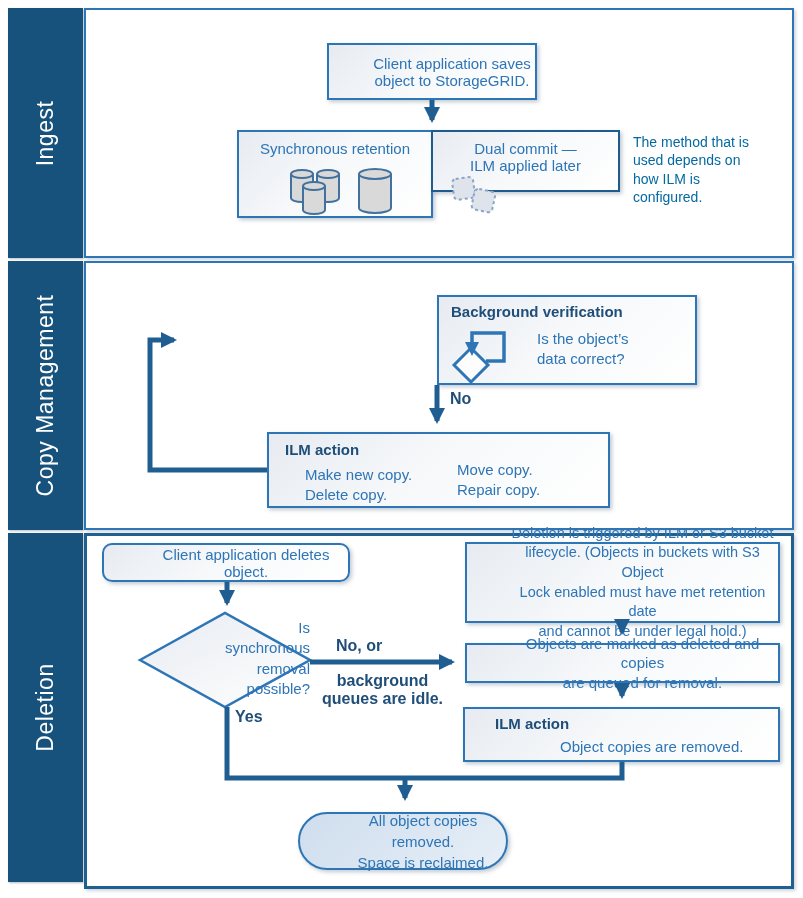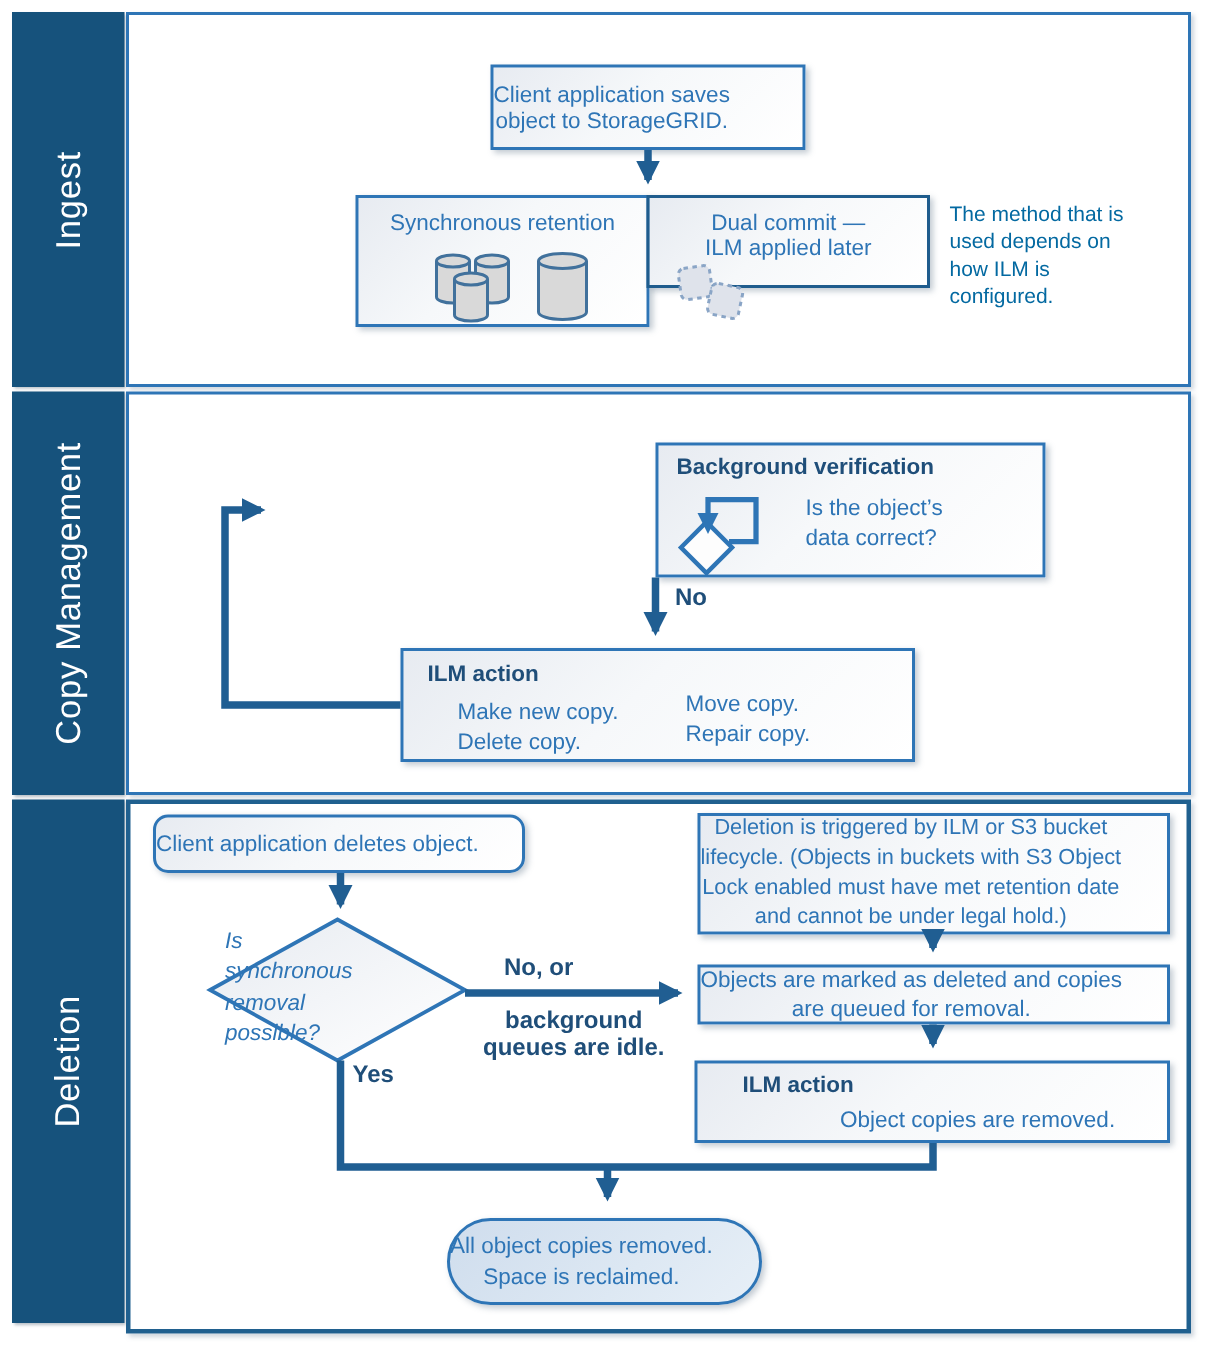--- a/index.html
+++ b/index.html
@@ -25,21 +25,21 @@
   .lane.thick { border-width:3px; border-color:#20608F; }
   .fbox {
     position:absolute; box-sizing:border-box;
     border:2px solid #2E75B6;
     background:linear-gradient(135deg,#e7ebf1 0%,#f6f8fa 45%,#ffffff 100%);
     box-shadow:2px 2px 4px rgba(100,120,140,.4);
     color:#2E75B6; font-size:15px;
   }
   .fbox.dark { border-color:#1F5C8D; }
   .t { white-space:pre-line; }
-  .ctr { display:flex; align-items:center; text-align:center; }
+  .ctr { display:flex; align-items:center; justify-content:center; text-align:center;padding-left:40px; }
   .title { position:absolute; font-weight:bold; color:#1F4E79; font-size:15px; }
   .lbl { position:absolute; font-weight:bold; color:#1F4E79; font-size:16px; }
   .note { position:absolute; color:#0369a1; font-size:14px; line-height:1.32; }
   .q { position:absolute; color:#2E75B6; font-size:15px; line-height:1.35; }
   .stadium {
     position:absolute; box-sizing:border-box;
     border:2.5px solid #2E75B6; border-radius:30px;
     background:linear-gradient(135deg,#cfdded 0%,#dde8f3 60%,#e7eff7 100%);
     color:#2E75B6; font-size:15px;
     box-shadow:2px 2px 4px rgba(100,120,140,.4);
@@ -131,21 +131,21 @@
 
   <svg class="overlay" width="803" height="898">
     <defs>
       <linearGradient id="gdia" x1="0" y1="0" x2="1" y2="1">
         <stop offset="0" stop-color="#e7ebf1"></stop>
           <stop offset="1" stop-color="#ffffff"></stop>
       </linearGradient>
     </defs>
     <polygon points="140,660 225,613 310,660 225,707" fill="url(#gdia)" stroke="#2E75B6" stroke-width="2.5"></polygon>
   </svg>
-  <div class="q t" style="left:150px;top:618px;width:160px;text-align:left;font-style:italic;">Is
+  <div class="q t" style="left:150px;top:618px;width:160px;text-align:right;">Is
 synchronous
 removal
 possible?</div>
 
   <div class="lbl" style="left:336px;top:637px;width:70px;">No, or</div>
   <div class="lbl t" style="left:300px;top:672px;width:165px;text-align:center;">background
 queues are idle.</div>
   <div class="lbl" style="left:235px;top:708px;">Yes</div>
 
   <div class="fbox ctr" style="left:465px;top:542px;width:315px;height:81px;font-size:14.5px;line-height:1.35;">

